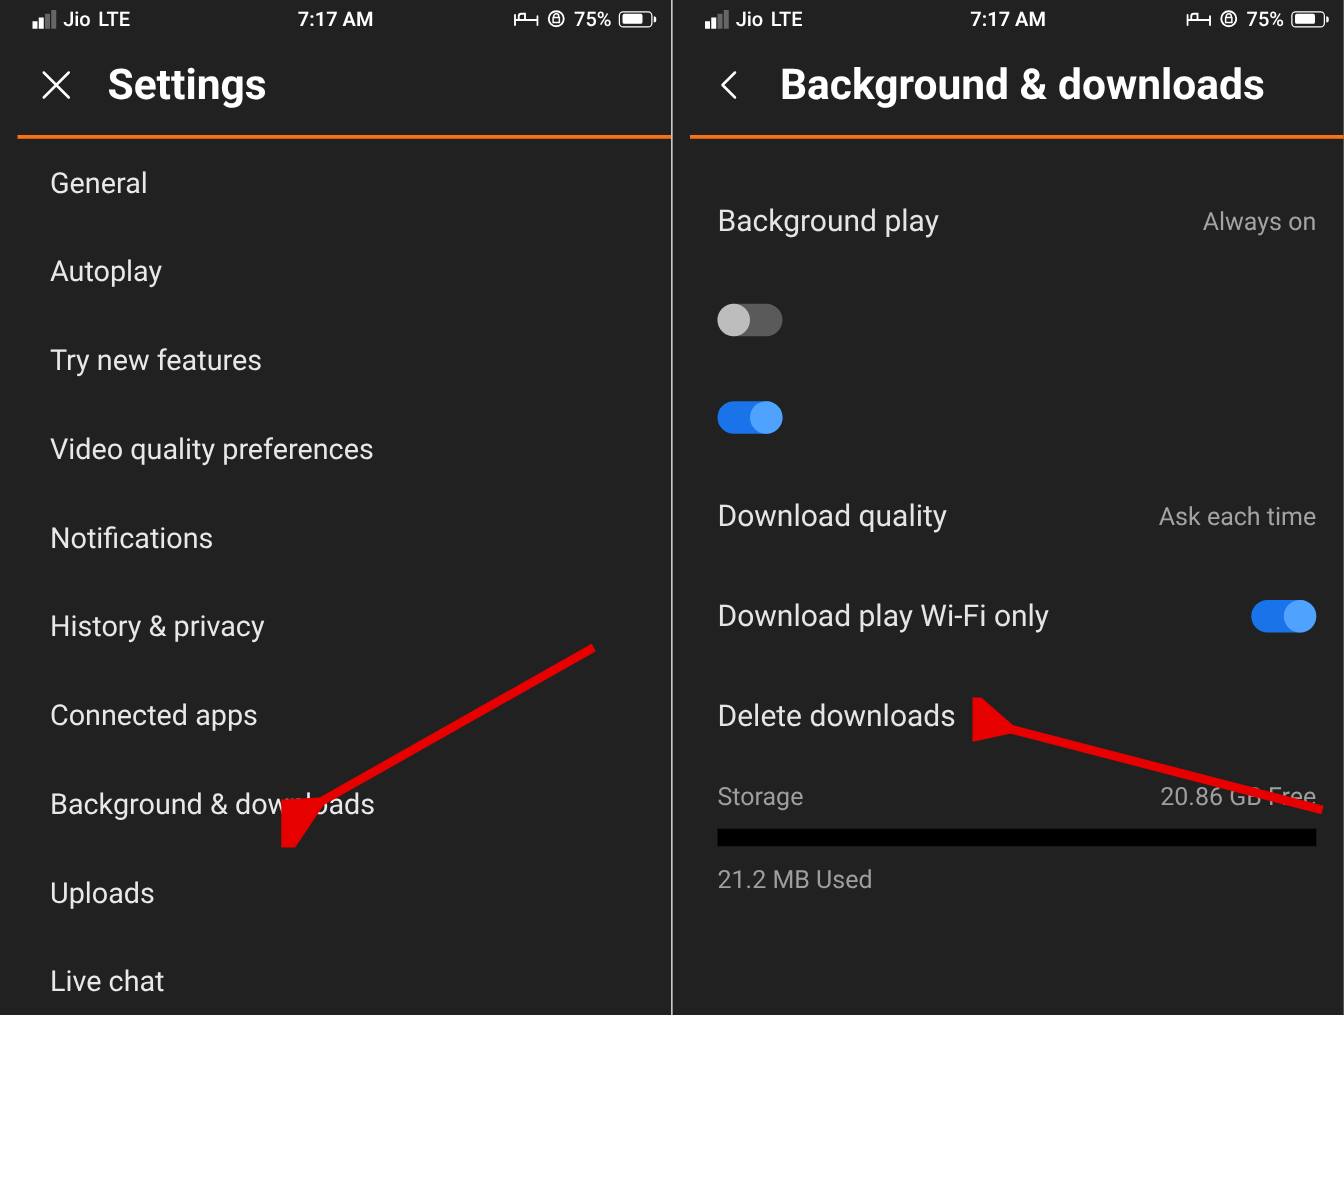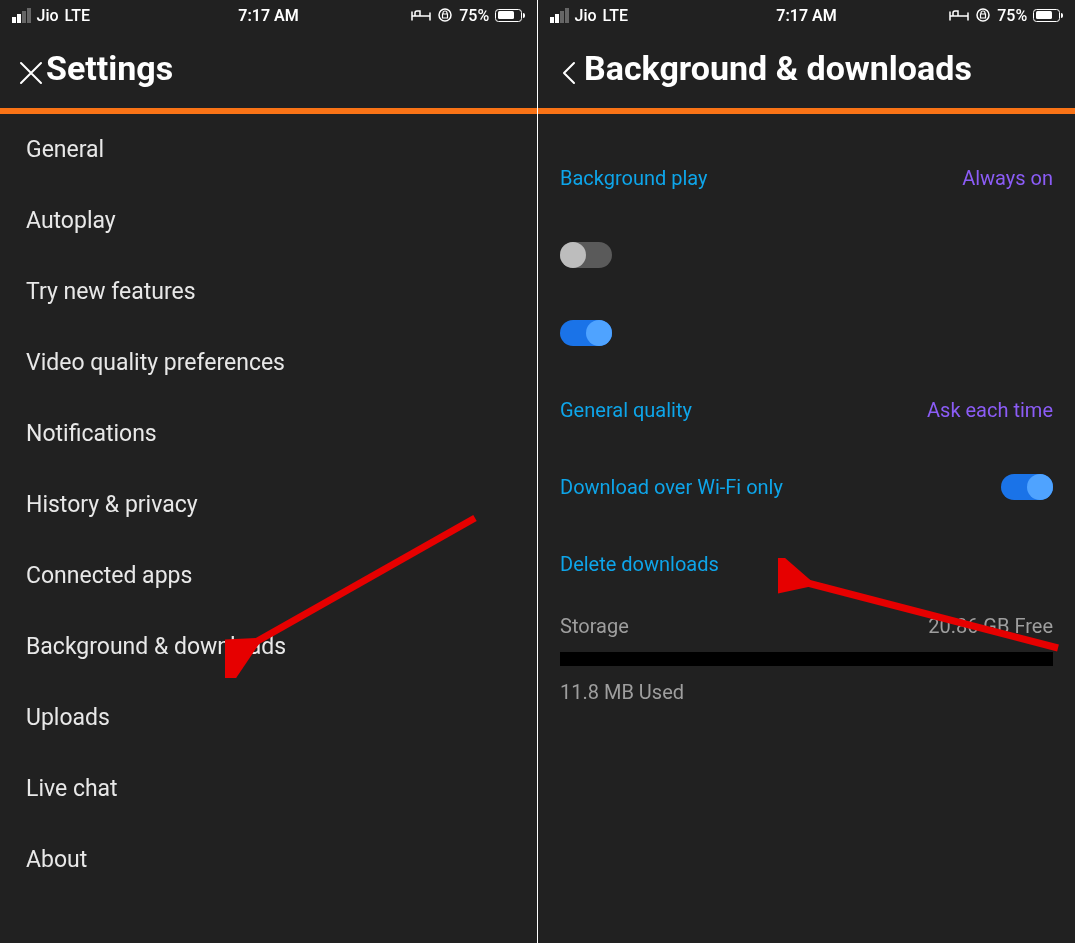--- a/index.html
+++ b/index.html
@@ -7,25 +7,26 @@
     background: #fff;
     font-family: -apple-system, BlinkMacSystemFont, "Segoe UI", Roboto, Helvetica, Arial, sans-serif;
     width: 1075px;
     height: 943px;
     display: flex;
     gap: 0;
     overflow: hidden;
   }
   .screen {
     width: 537px;
-    height: 943px;
+    height: 812px;
     background: #212121;
     color: #fff;
     position: relative;
     overflow: hidden;
+    padding-left: 14px;
   }
   .screen + .screen { margin-left: 1px; }
   
   .status-bar {
     height: 30px;
     display: flex;
     align-items: center;
     justify-content: space-between;
     padding: 0 12px;
     color: #fff;
@@ -82,23 +83,24 @@
   }
   .battery-cap {
     width: 1.8px;
     height: 5px;
     background: #fff;
     border-radius: 0 2px 2px 0;
   }
   
   .header {
     display: flex;
-    align-items: flex-end;
+    align-items: center;
     padding: 18px 16px 20px 16px;
-    border-bottom: 6px solid #f97316;
+    gap: 26px;
+    border-bottom: 3px solid #f97316;
   }
   .header .nav-icon {
     width: 30px;
     height: 30px;
     display: flex;
     align-items: center;
     justify-content: center;
   }
   .header-title {
     font-size: 34px;
@@ -118,27 +120,27 @@
   }
   
   .rows { padding-top: 26px; }
   .row {
     display: flex;
     align-items: center;
     justify-content: space-between;
     padding: 26px 22px;
   }
   .row-label {
-    font-size: 20px;
-    color: #0ea5e9;
+    font-size: 24px;
+    color: #e5e5e5;
     font-weight: 400;
   }
   .row-value {
     font-size: 20px;
-    color: #8b5cf6;
+    color: #a3a3a3;
     font-weight: 400;
   }
   .toggle {
     width: 52px;
     height: 26px;
     border-radius: 13px;
     position: relative;
     flex-shrink: 0;
   }
   .toggle.on { background: #1a73e8; }
@@ -310,41 +312,41 @@
       <span class="toggle off">
           <span class="knob"></span>
         </span>
     </div>
     <div class="row">
       <span class="toggle on">
           <span class="knob"></span>
         </span>
     </div>
     <div class="row">
-      <span class="row-label">General quality</span>
+      <span class="row-label">Download quality</span>
       <span class="row-value">Ask each time</span>
     </div>
     <div class="row">
-      <span class="row-label">Download over Wi-Fi only</span>
+      <span class="row-label">Download play Wi-Fi only</span>
       <span class="toggle on">
           <span class="knob"></span>
         </span>
     </div>
     <div class="row">
       <span class="row-label">Delete downloads</span>
     </div>
   </div>
 
   <div class="storage-section">
     <div class="storage-line">
       <span>Storage</span>
       <span>20.86 GB Free</span>
     </div>
     <div class="storage-bar"></div>
-    <div class="storage-used">11.8 MB Used</div>
+    <div class="storage-used">21.2 MB Used</div>
   </div>
 
   <div class="arrow" style="left:240px; top:558px;">
     <svg width="290" height="110" viewBox="0 0 290 110">
       <defs>
         <marker id="ah2" markerWidth="14" markerHeight="14" refX="3" refY="7" orient="auto">
           <path d="M0 0 L14 7 L0 14 Z" fill="#e60000" transform="rotate(180 7 7)"></path>
         </marker>
       </defs>
       <line x1="280" y1="90" x2="18" y2="22" stroke="#e60000" stroke-width="7" marker-end="url(#ah2)"></line>

